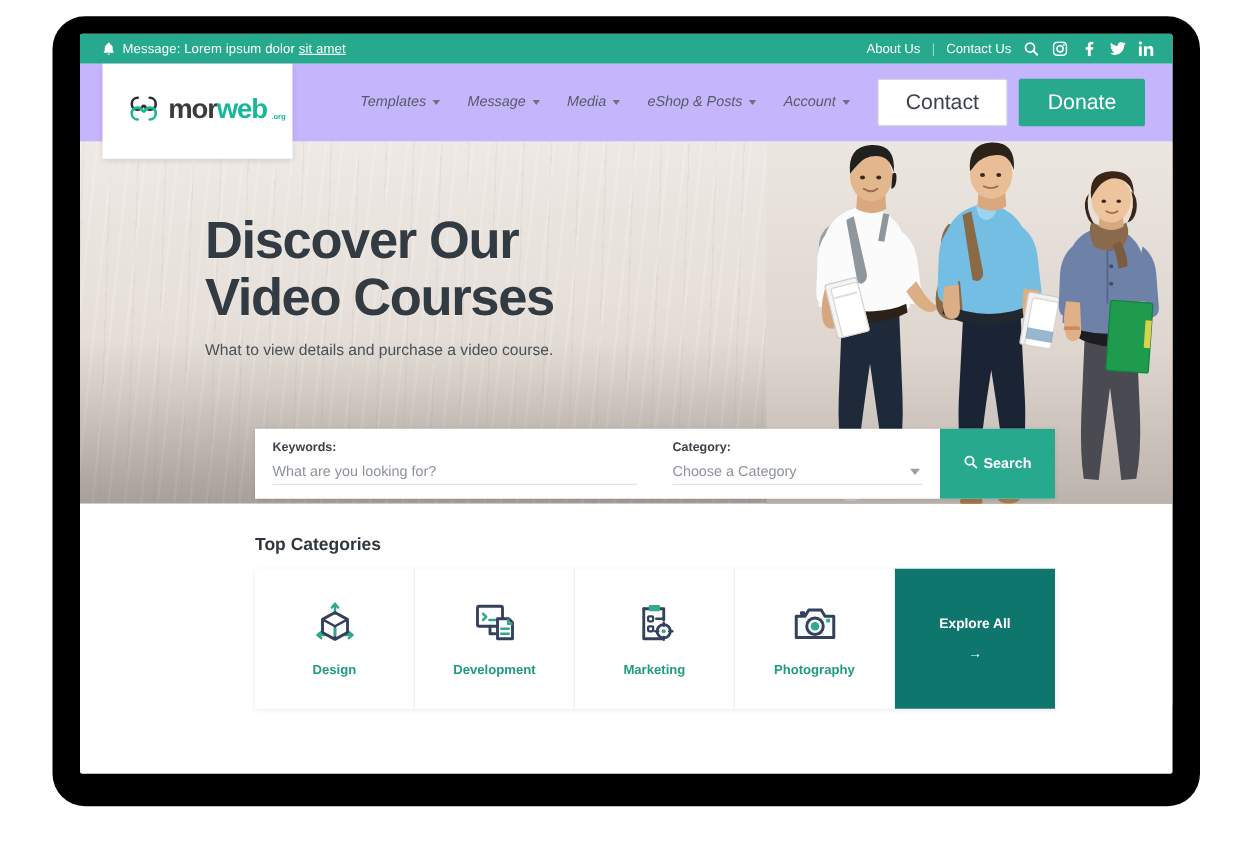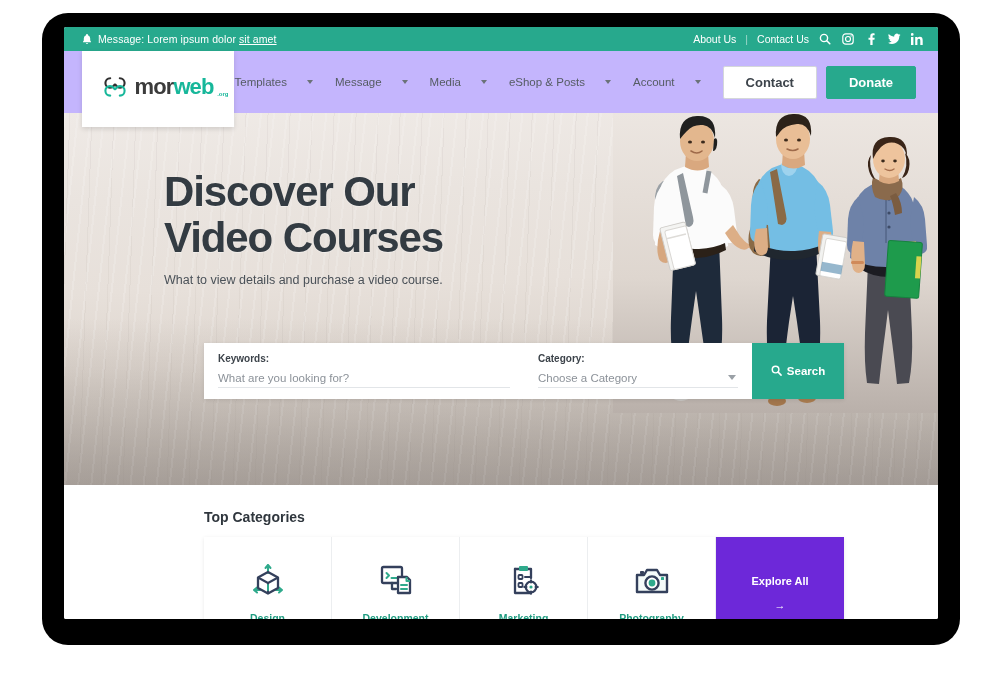--- a/index.html
+++ b/index.html
@@ -79,37 +79,37 @@
   }
   #logo-word .tealpart { color:#17b79a; }
   #logo-tld {
     font-size: 6px; font-weight:700; color:#17b79a;
     position:absolute; right:-15px; bottom:3px; letter-spacing:0;
   }
   #nav-menu {
     margin-left: auto; display: flex; align-items: center; gap: 22px;
     font-size: 11.5px; color: #555c63;
   }
-  .nav-item { display:flex; align-items:center; gap:20px; white-space:nowrap; cursor:default; }
+  .nav-item { display:flex; align-items:center; gap:5px; white-space:nowrap; cursor:default;font-style:italic; }
   .caret {
     width:0;height:0;border-left:3.5px solid transparent;border-right:3.5px solid transparent;
     border-top:4px solid #6b7278; display:inline-block;
   }
   #nav-buttons { display:flex; align-items:center; gap:9px; margin-left:22px; margin-right:22px; }
   .btn {
-    font-size: 13px; font-weight: 700;
+    font-size: 17px; font-weight: 400;
     padding: 8px 22px; border-radius: 2px; white-space: nowrap;
   }
   #btn-contact { background:#fff; border:1px solid #d4d7da; color:#3c434a; }
   #btn-donate { background:#27a98d; border:1px solid #27a98d; color:#ffffff; }
 
   
   #hero {
     position: relative;
-    height: 372px;
+    height: 290px;
     overflow: hidden;
     background: #e9e4df;
   }
   #hero-bg {
     position:absolute; inset:0;
     background:
       linear-gradient(178deg,
         #efeae6 0%, #eae4df 22%, #e7e0da 45%, #ded6cf 64%,
         #cfc7c0 78%, #c4bcb5 88%, #b9b1ab 100%);
   }
@@ -177,21 +177,21 @@
   }
   .cat-card {
     background:#ffffff; border-right:1px solid #eceef0;
     display:flex; flex-direction:column; align-items:center; justify-content:center;
     gap: 12px;
   }
   .cat-card:last-child { border-right: none; }
   .cat-icon { height: 38px; display:flex; align-items:flex-end; }
   .cat-label { font-size: 10.5px; font-weight:700; color:#1f9c80; }
   #cat-explore {
-    background:#6d28d9; color:#ffffff;
+    background:#0f766e; color:#ffffff;
     display:flex; align-items:center; justify-content:center;
     font-size: 11px; font-weight:700; gap:12px; border-right:none;
   }
 </style>
 </head>
 <body>
 
 <div id="device-frame">
   <div id="viewport">
 

